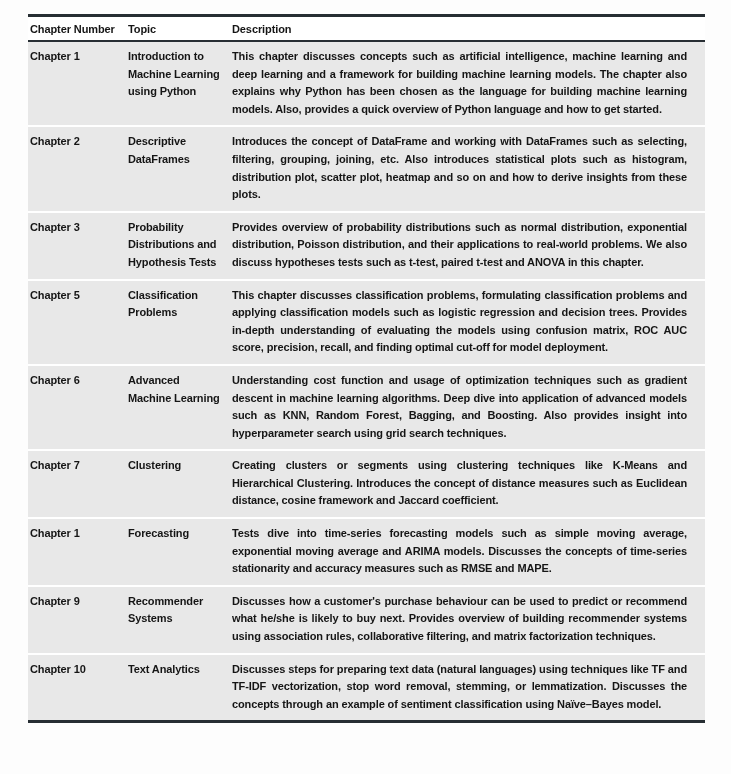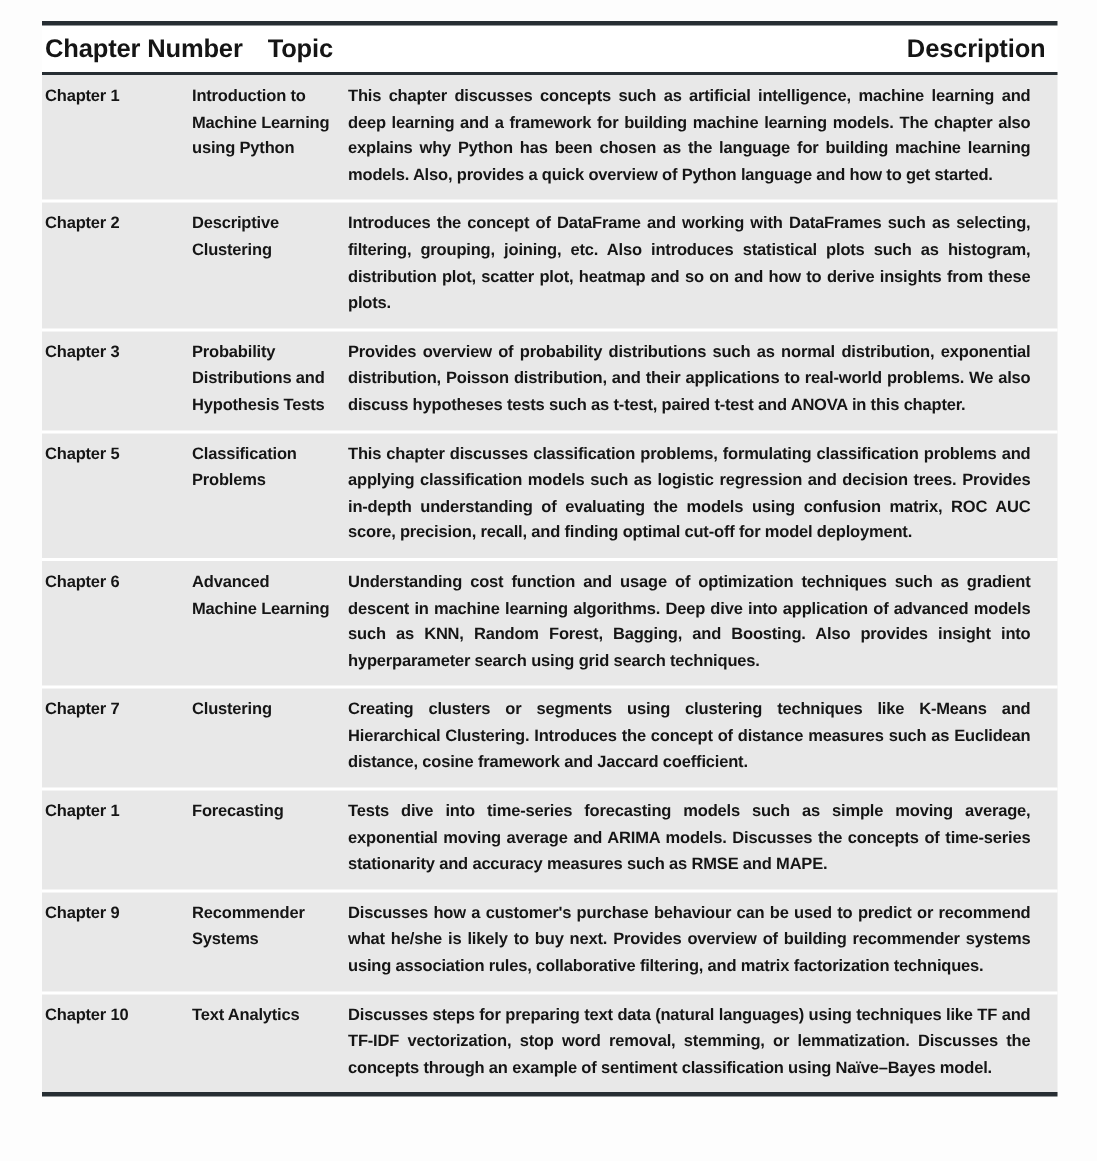--- a/index.html
+++ b/index.html
@@ -18,23 +18,23 @@
     width: 100%;
     border-collapse: collapse;
     border-top: 3px solid #272e33;
     border-bottom: 3px solid #272e33;
     table-layout: fixed;
   }
   col.c-chapter { width: 98px; }
   col.c-topic   { width: 104px; }
   col.c-desc    { width: auto; }
   thead th {
-    font-size: 17px;
+    font-size: 11px;
     font-weight: bold;
-    text-align: right;
+    text-align: left;
     padding: 6px 8px 5px 2px;
     border-bottom: 2px solid #272e33;
     background: #ffffff;
     letter-spacing: -0.1px;
     white-space: nowrap;
   }
   tbody td {
     font-size: 11px;
     line-height: 1.6;
     letter-spacing: -0.12px;
@@ -69,21 +69,21 @@
       </tr>
     </thead>
     <tbody>
       <tr>
         <td class="cell-chapter">Chapter 1</td>
         <td class="cell-topic">Introduction to Machine Learning using Python</td>
         <td class="cell-desc">This chapter discusses concepts such as artificial intelligence, machine learning and deep learning and a framework for building machine learning models. The chapter also explains why Python has been chosen as the language for building machine learning models. Also, provides a quick overview of Python language and how to get started.</td>
       </tr>
       <tr>
         <td class="cell-chapter">Chapter 2</td>
-        <td class="cell-topic">Descriptive Clustering</td>
+        <td class="cell-topic">Descriptive DataFrames</td>
         <td class="cell-desc">Introduces the concept of DataFrame and working with DataFrames such as selecting, filtering, grouping, joining, etc. Also introduces statistical plots such as histogram, distribution plot, scatter plot, heatmap and so on and how to derive insights from these plots.</td>
       </tr>
       <tr>
         <td class="cell-chapter">Chapter 3</td>
         <td class="cell-topic">Probability Distributions and Hypothesis Tests</td>
         <td class="cell-desc">Provides overview of probability distributions such as normal distribution, exponential distribution, Poisson distribution, and their applications to real-world problems. We also discuss hypotheses tests such as t-test, paired t-test and ANOVA in this chapter.</td>
       </tr>
       <tr>
         <td class="cell-chapter">Chapter 5</td>
         <td class="cell-topic">Classification Problems</td>

